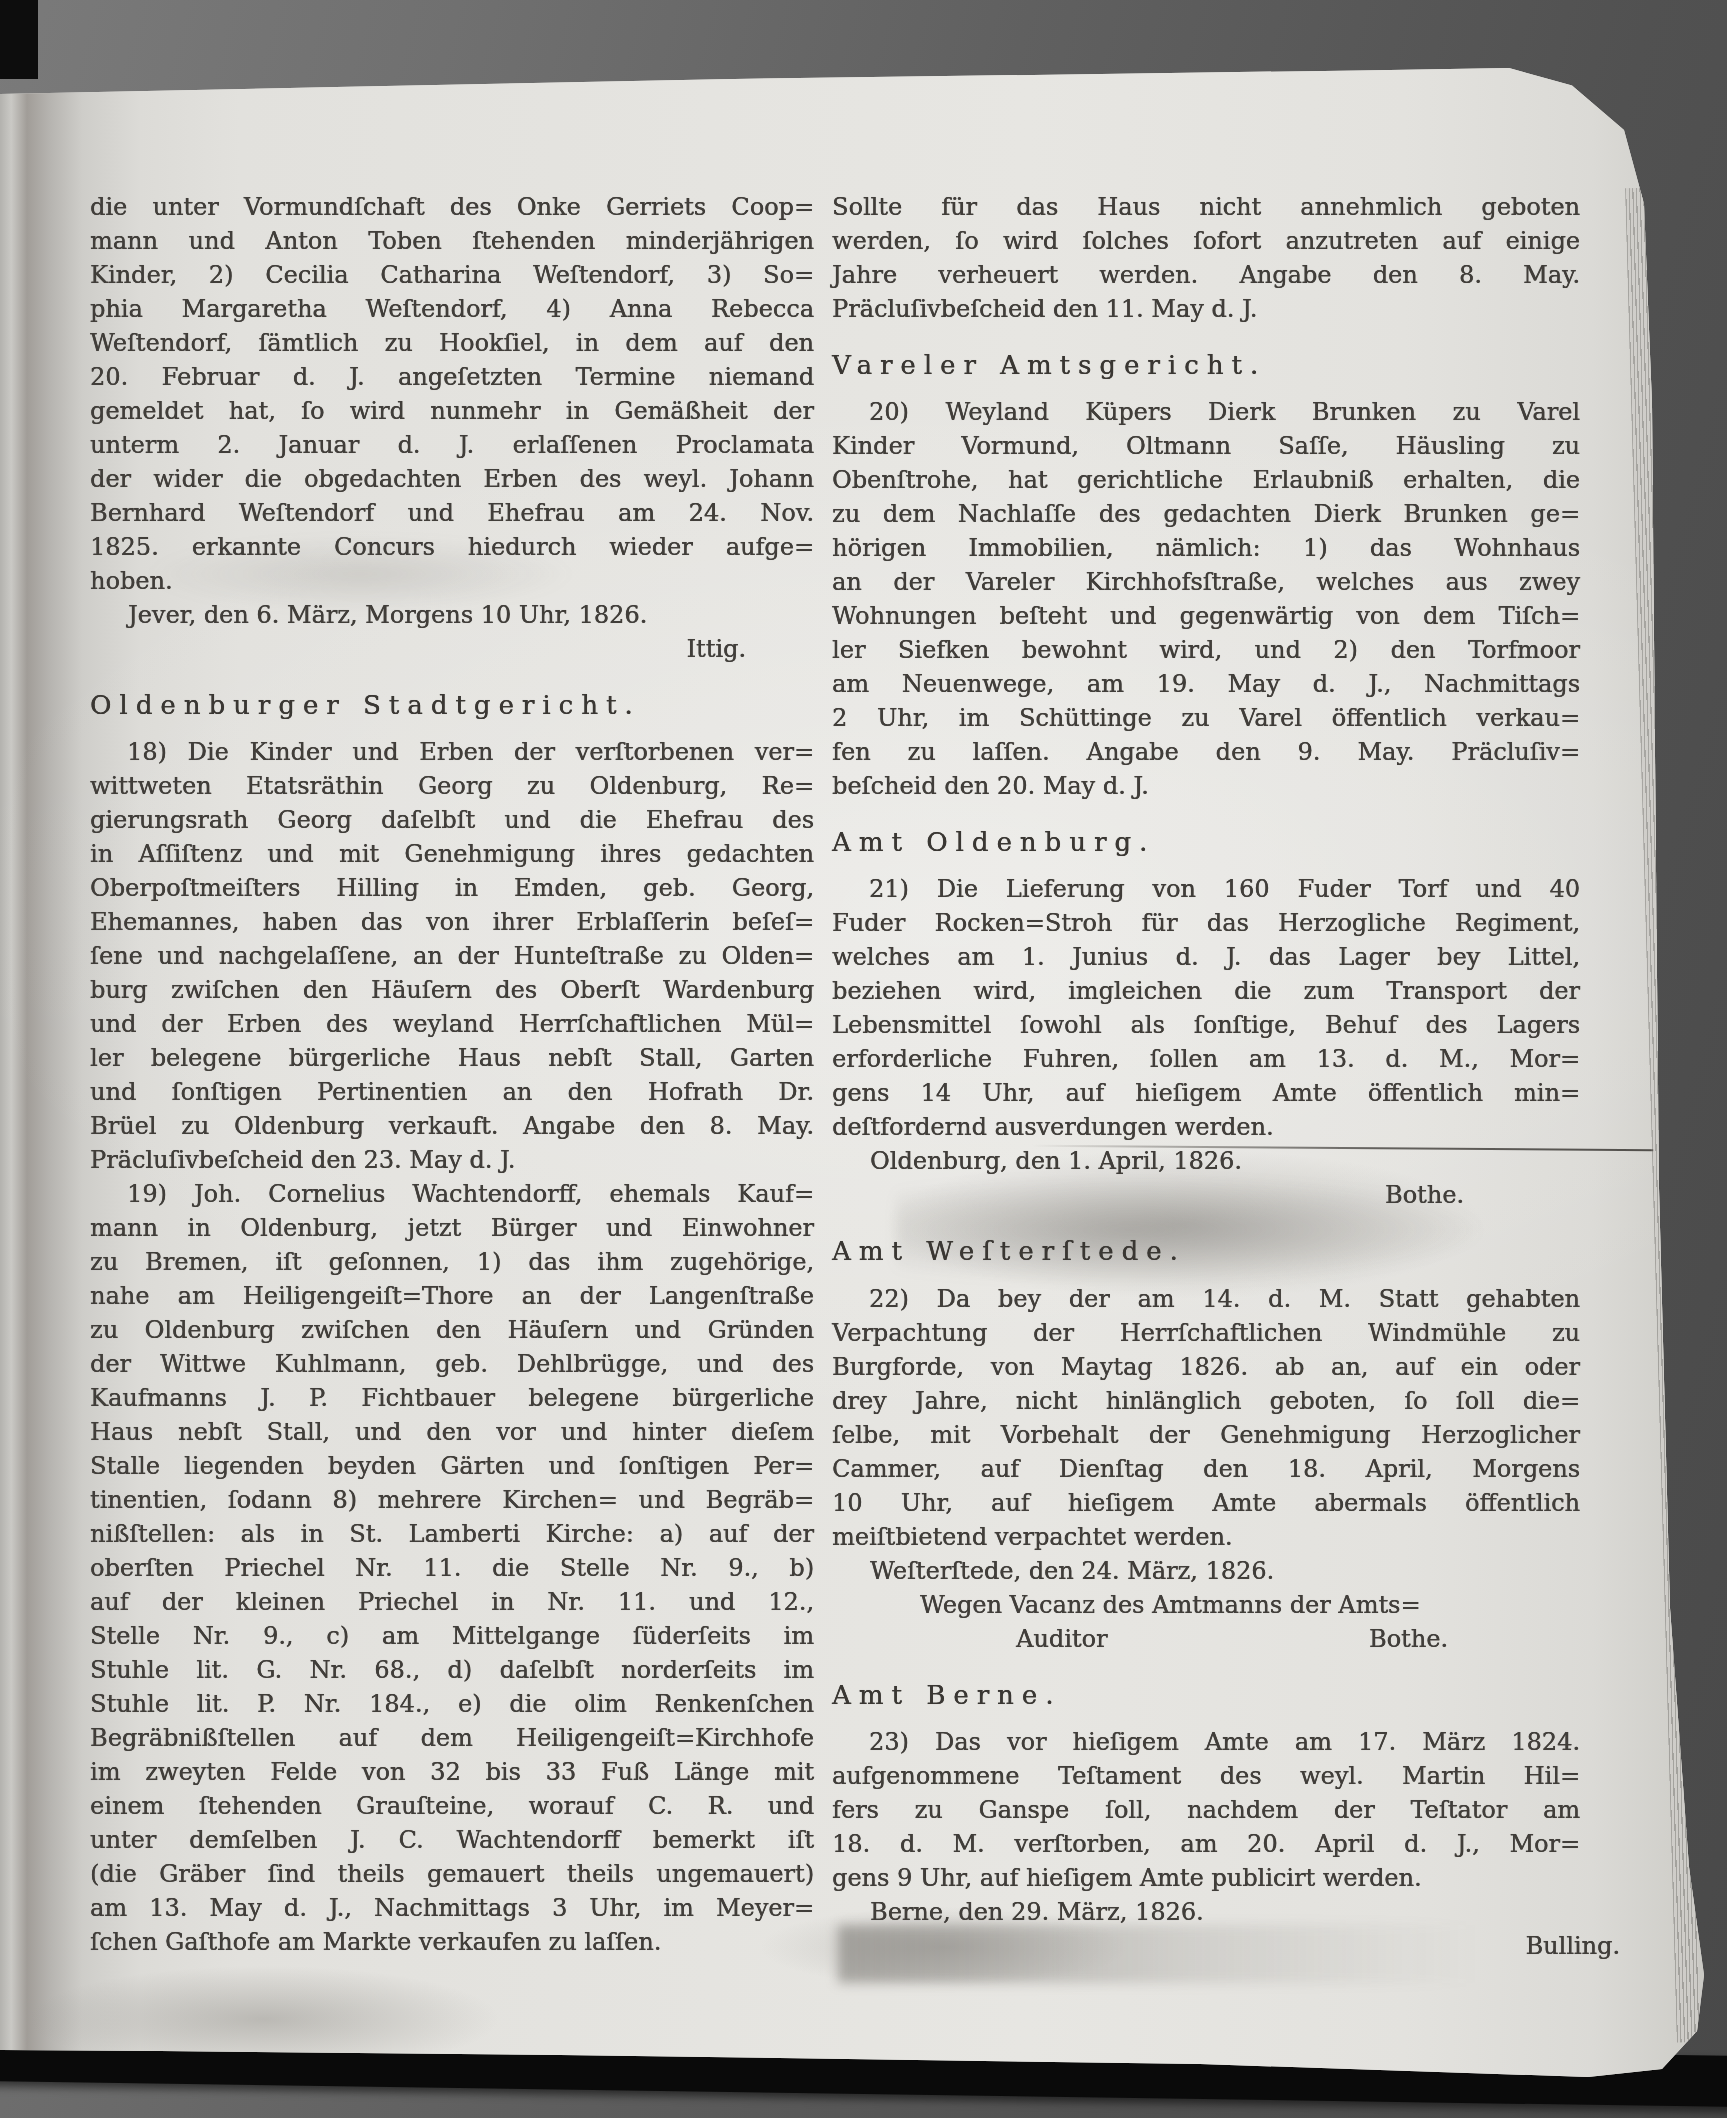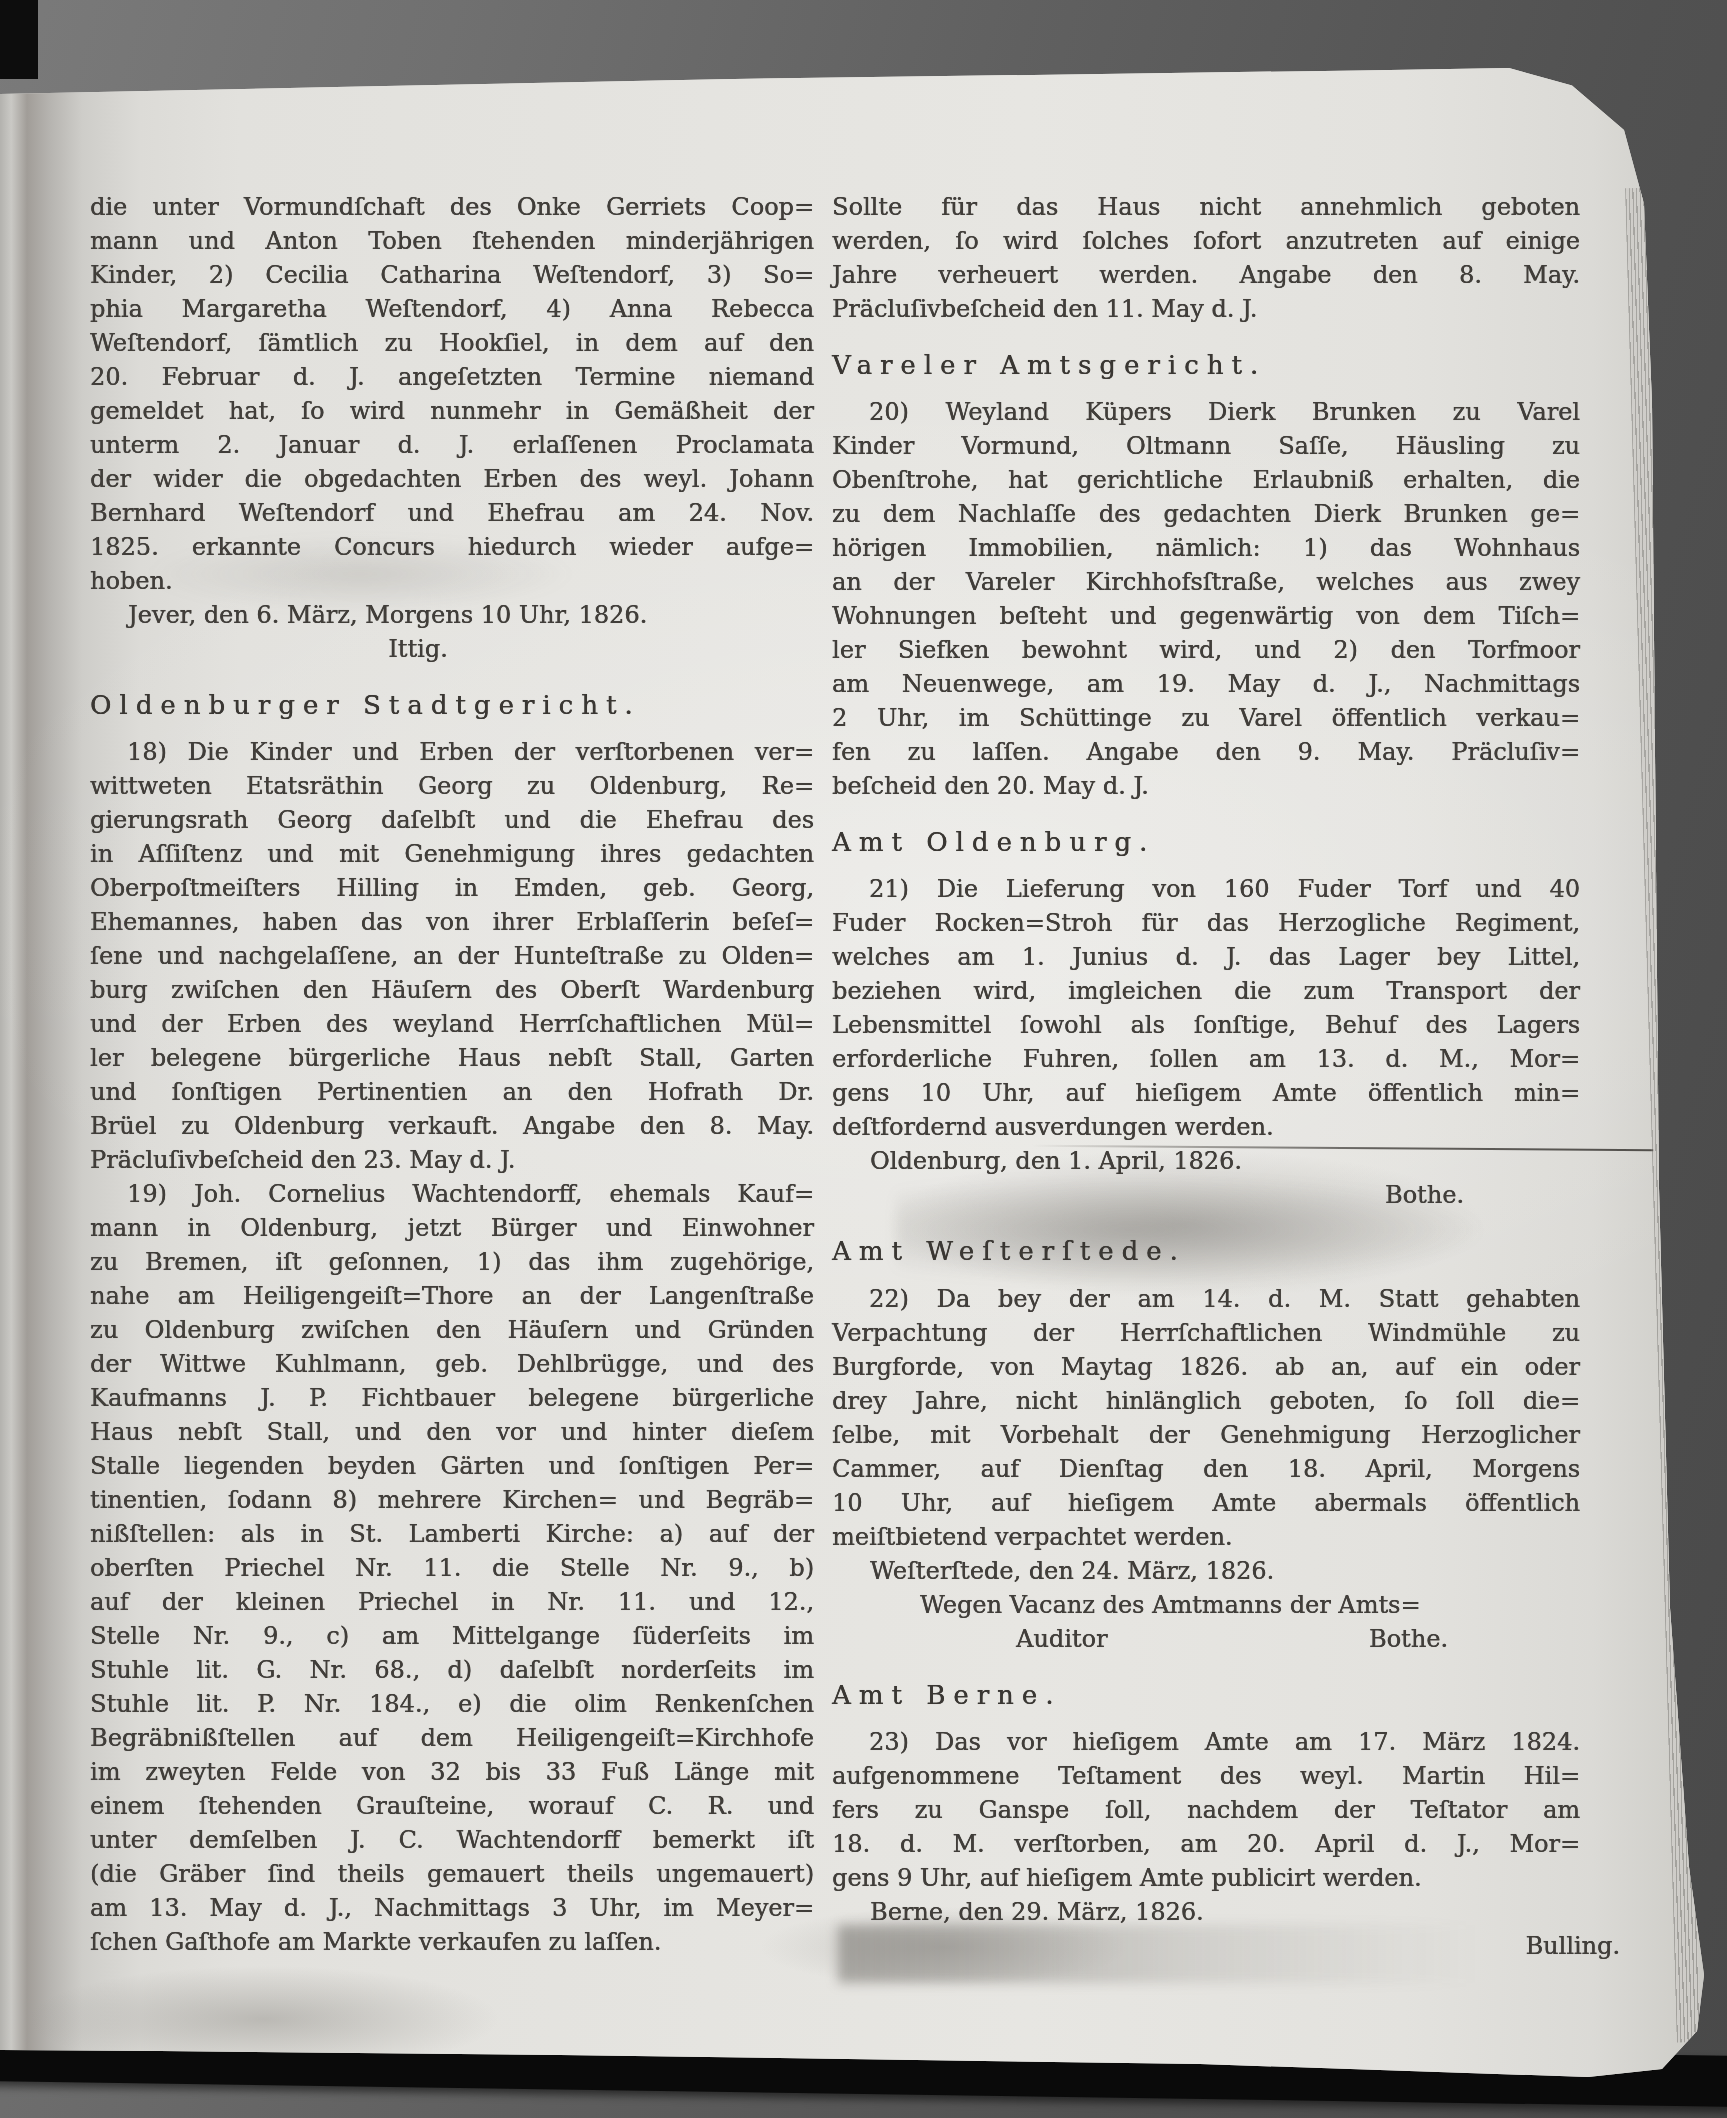--- a/index.html
+++ b/index.html
@@ -51,21 +51,21 @@
           text-shadow:0.3px 0 0 currentColor, 0 0 0.8px rgba(60,56,52,.30);}
   .column[data-column="0"]{left:90px;width:724px;}
   .column[data-column="1"]{left:832px;width:748px;}
   .line{text-align:justify;text-align-last:justify;height:34px;overflow:visible;}
   .line.lastline{text-align-last:left;}
   .line.first{padding-left:37px;}
   .heading{font-size:26px;line-height:37px;letter-spacing:8px;margin:21px 0 11.2px;
            white-space:nowrap;color:#3a3733;}
   .dateline{padding-left:38px;height:34px;}
   .signature{text-align:right;padding-right:116px;height:34px;}
-  .column[data-column="0"] .signature{padding-right:68px;text-align:center;}
+  .column[data-column="0"] .signature{padding-right:68px;}
   .column[data-column="1"] > .signature:last-child{padding-right:0;margin-right:-40px;}
   .centerline{padding-left:88px;height:34px;}
   .sigrow{display:flex;justify-content:space-between;padding:0 132px 0 184px;height:34px;}
 </style>
 </head>
 <body>
 
 <div class="stage">
   <div class="table-shadow"></div>
   <div class="page">
@@ -156,21 +156,21 @@
           <div class="line lastline">beſcheid den 20. May d. J.</div>
         </div>
         <div class="heading">Amt Oldenburg.</div>
         <div class="para">
           <div class="line first">21) Die Lieferung von 160 Fuder Torf und 40</div>
           <div class="line">Fuder Rocken=Stroh für das Herzogliche Regiment,</div>
           <div class="line">welches am 1. Junius d. J. das Lager bey Littel,</div>
           <div class="line">beziehen wird, imgleichen die zum Transport der</div>
           <div class="line">Lebensmittel ſowohl als ſonſtige, Behuf des Lagers</div>
           <div class="line">erforderliche Fuhren, ſollen am 13. d. M., Mor=</div>
-          <div class="line">gens 10 Uhr, auf hieſigem Amte öffentlich min=</div>
+          <div class="line">gens 14 Uhr, auf hieſigem Amte öffentlich min=</div>
           <div class="line lastline">deſtfordernd ausverdungen werden.</div>
         </div>
         <div class="dateline">Oldenburg, den 1. April, 1826.</div>
         <div class="signature">Bothe.</div>
         <div class="heading">Amt Weſterſtede.</div>
         <div class="para">
           <div class="line first">22) Da bey der am 14. d. M. Statt gehabten</div>
           <div class="line">Verpachtung der Herrſchaftlichen Windmühle zu</div>
           <div class="line">Burgforde, von Maytag 1826. ab an, auf ein oder</div>
           <div class="line">drey Jahre, nicht hinlänglich geboten, ſo ſoll die=</div>

